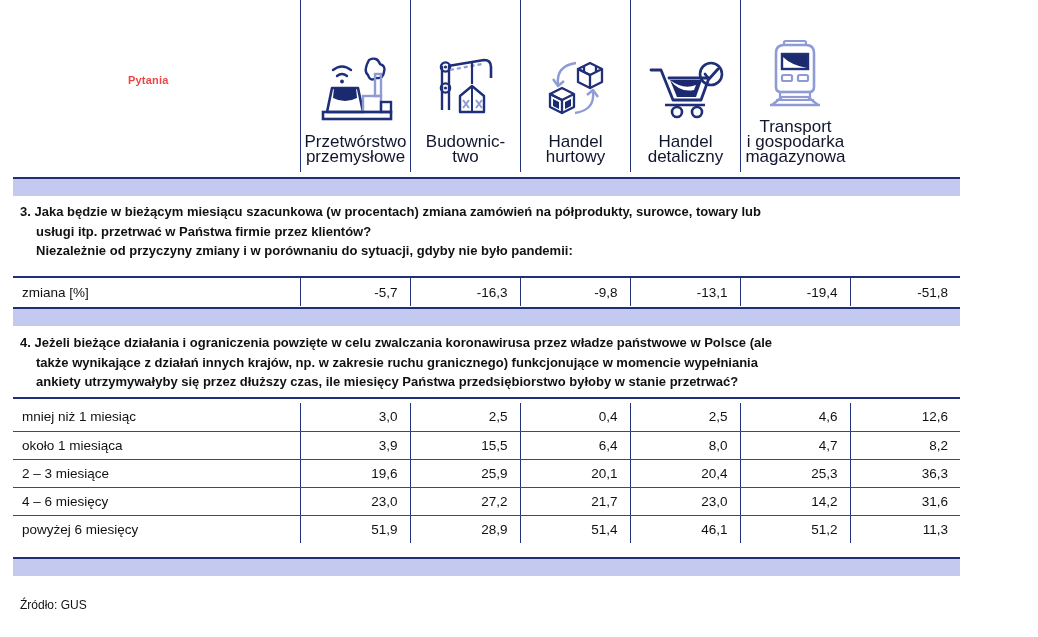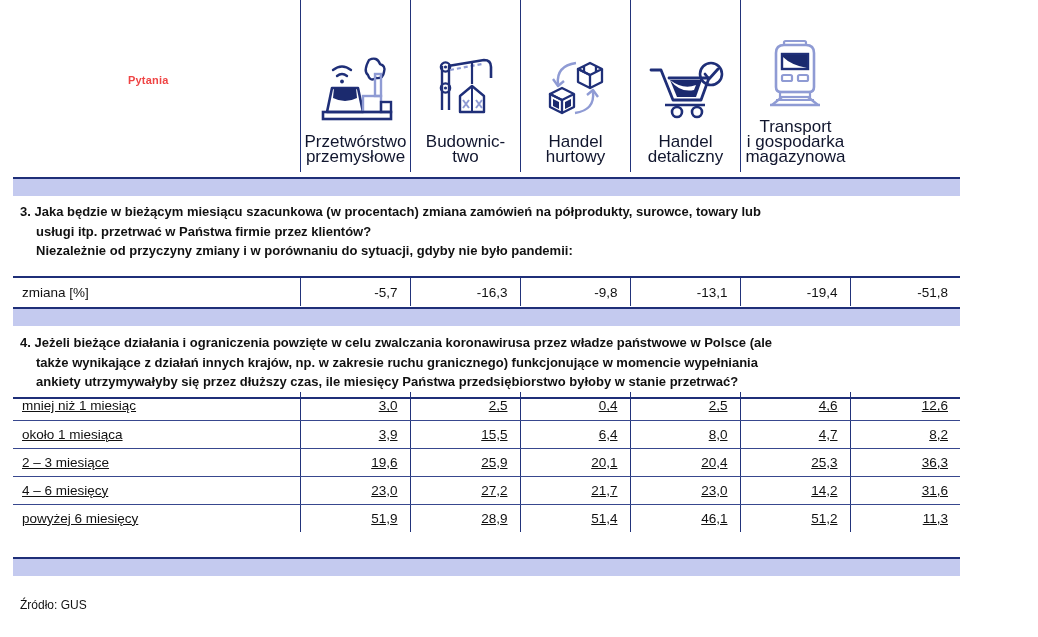--- a/index.html
+++ b/index.html
@@ -341,21 +341,21 @@
 
   <div class="band nb" style="top:309px;"></div>
 
   <div class="qblock" style="top:333px;">
     <div class="qline">4. Jeżeli bieżące działania i ograniczenia powzięte w celu zwalczania koronawirusa przez władze państwowe w Polsce (ale</div>
     <div class="qline ind">także wynikające z działań innych krajów, np. w zakresie ruchu granicznego) funkcjonujące w momencie wypełniania</div>
     <div class="qline ind">ankiety utrzymywałyby się przez dłuższy czas, ile miesięcy Państwa przedsiębiorstwo byłoby w stanie przetrwać?</div>
   </div>
 
   <div class="rule-top" style="top:397px;"></div>
-  <table class="data tbl" style="top:392px;text-decoration:underline;">
+  <table class="data tbl" style="top:403px;">
     <colgroup>
       <col class="c-label">
         <col class="c-data">
         <col class="c-data">
         <col class="c-data">
       <col class="c-data">
         <col class="c-data">
         <col class="c-data">
     </colgroup>
     <tbody>

